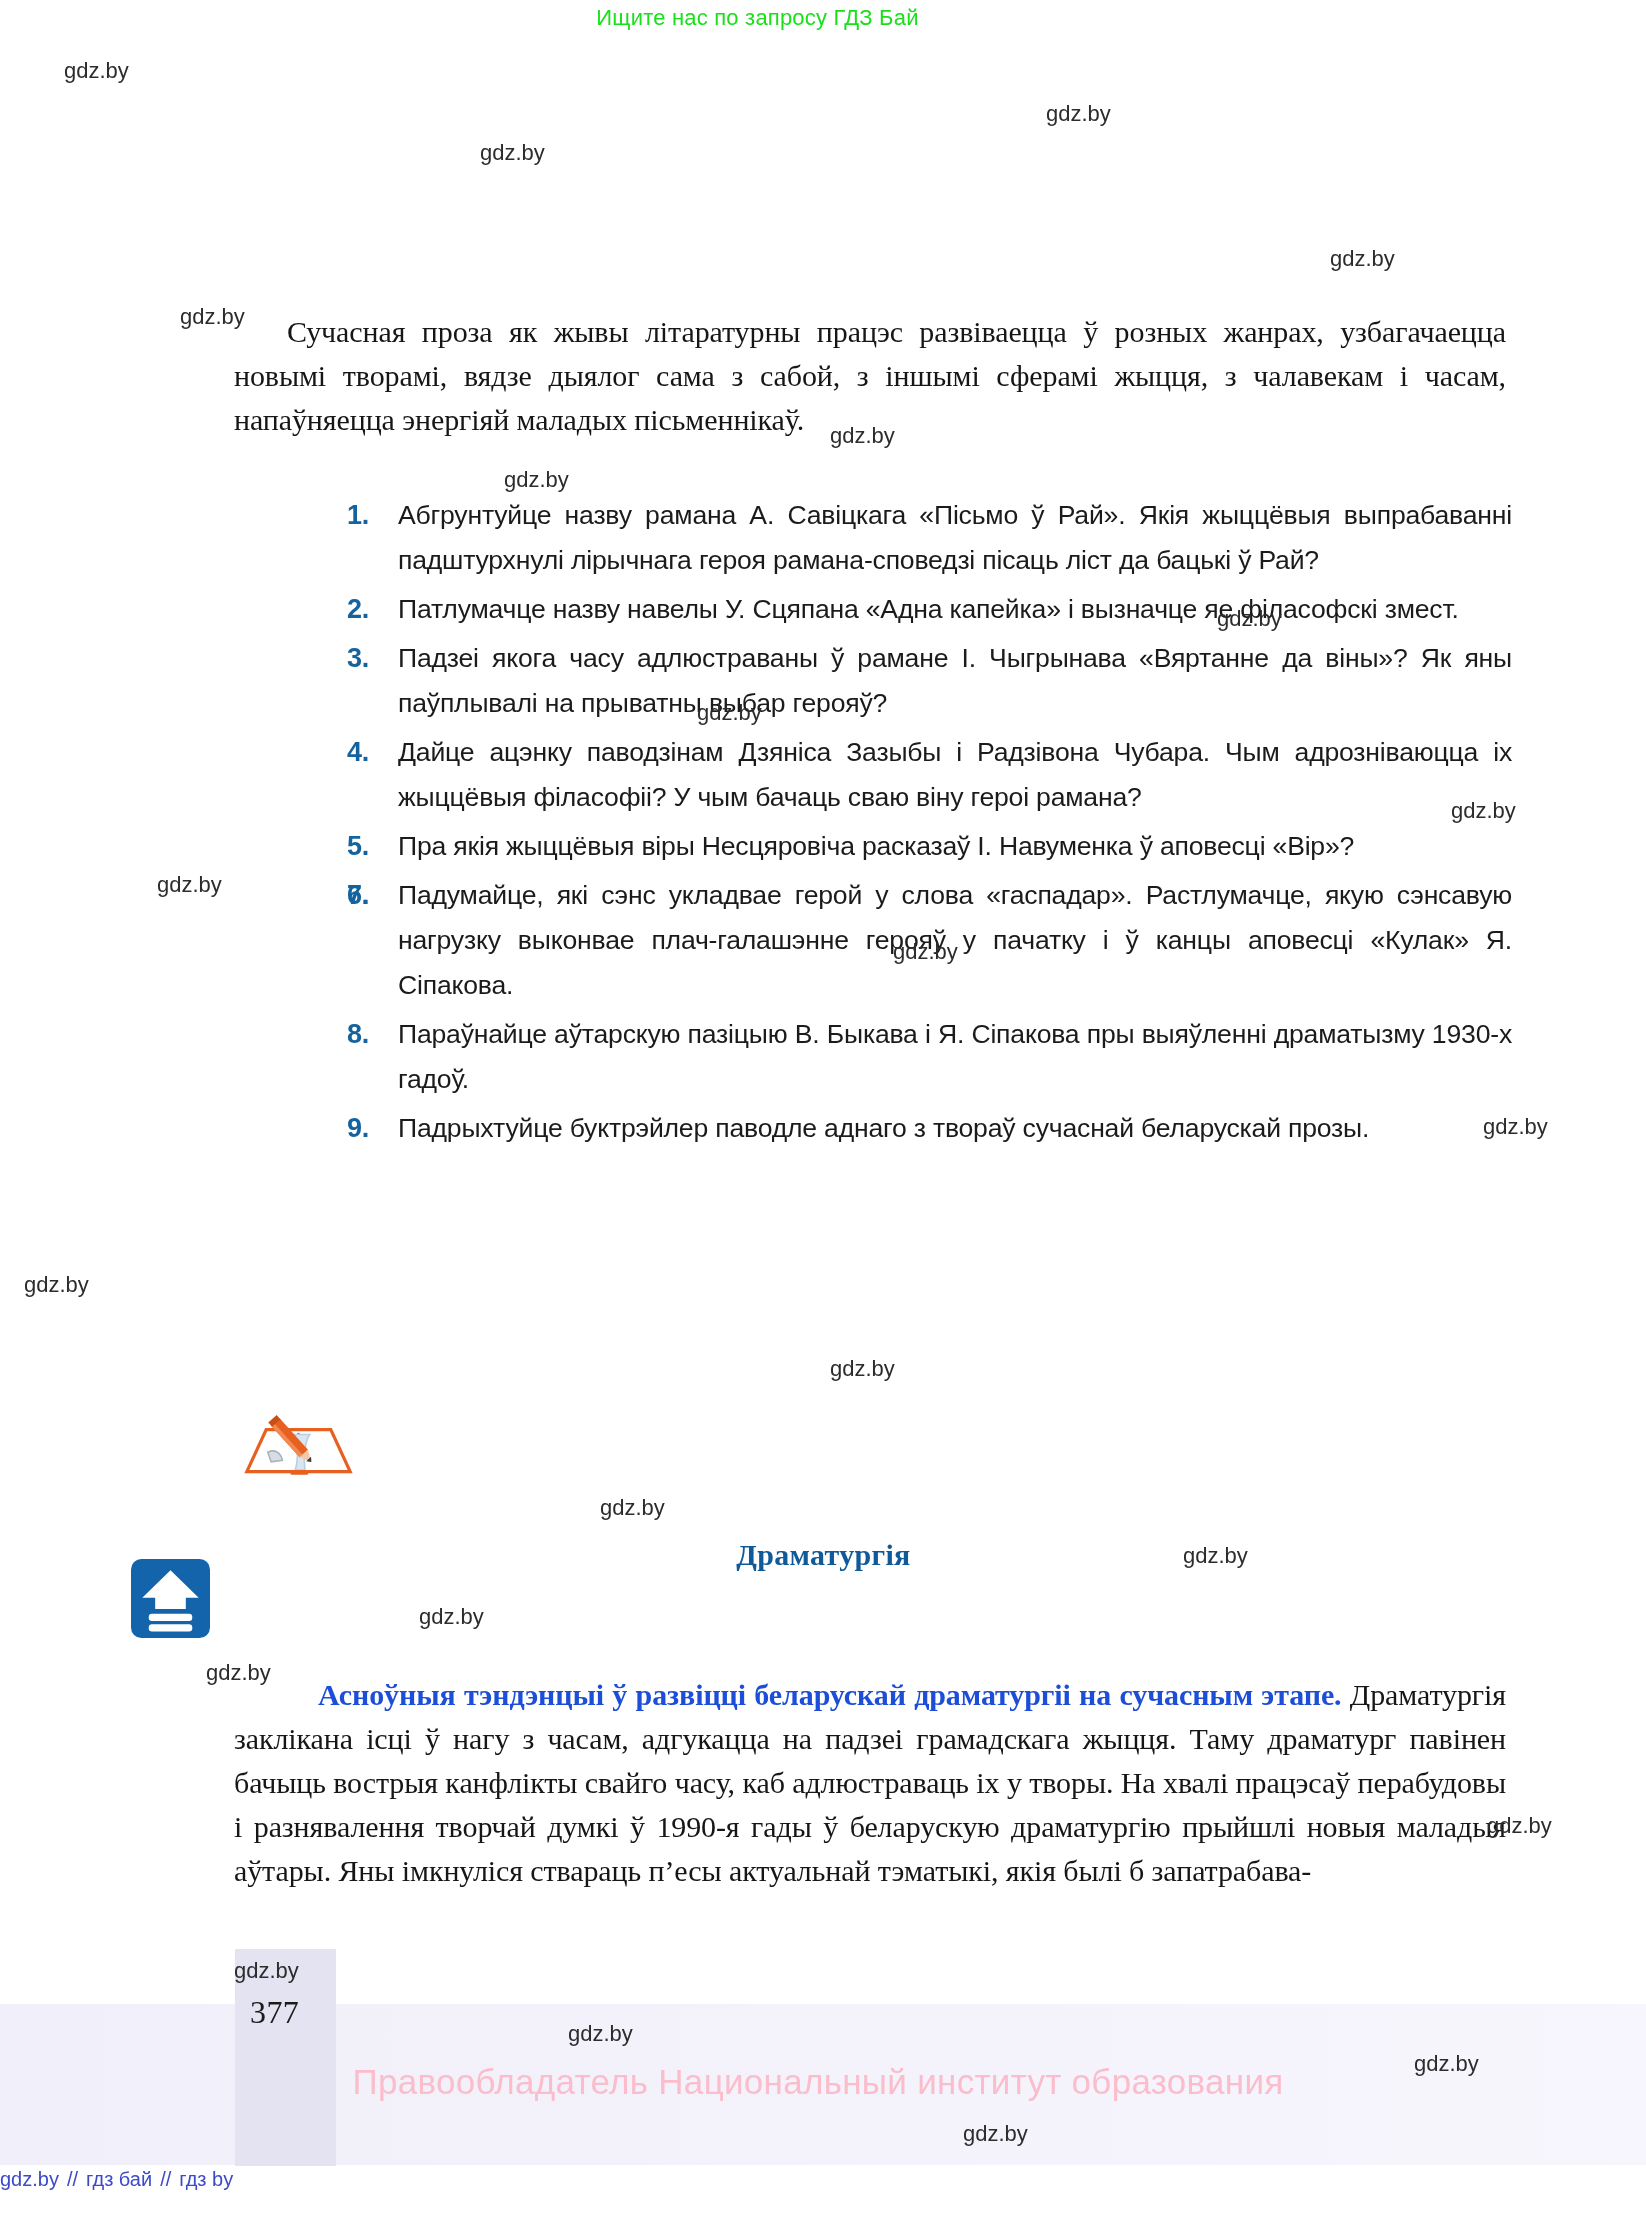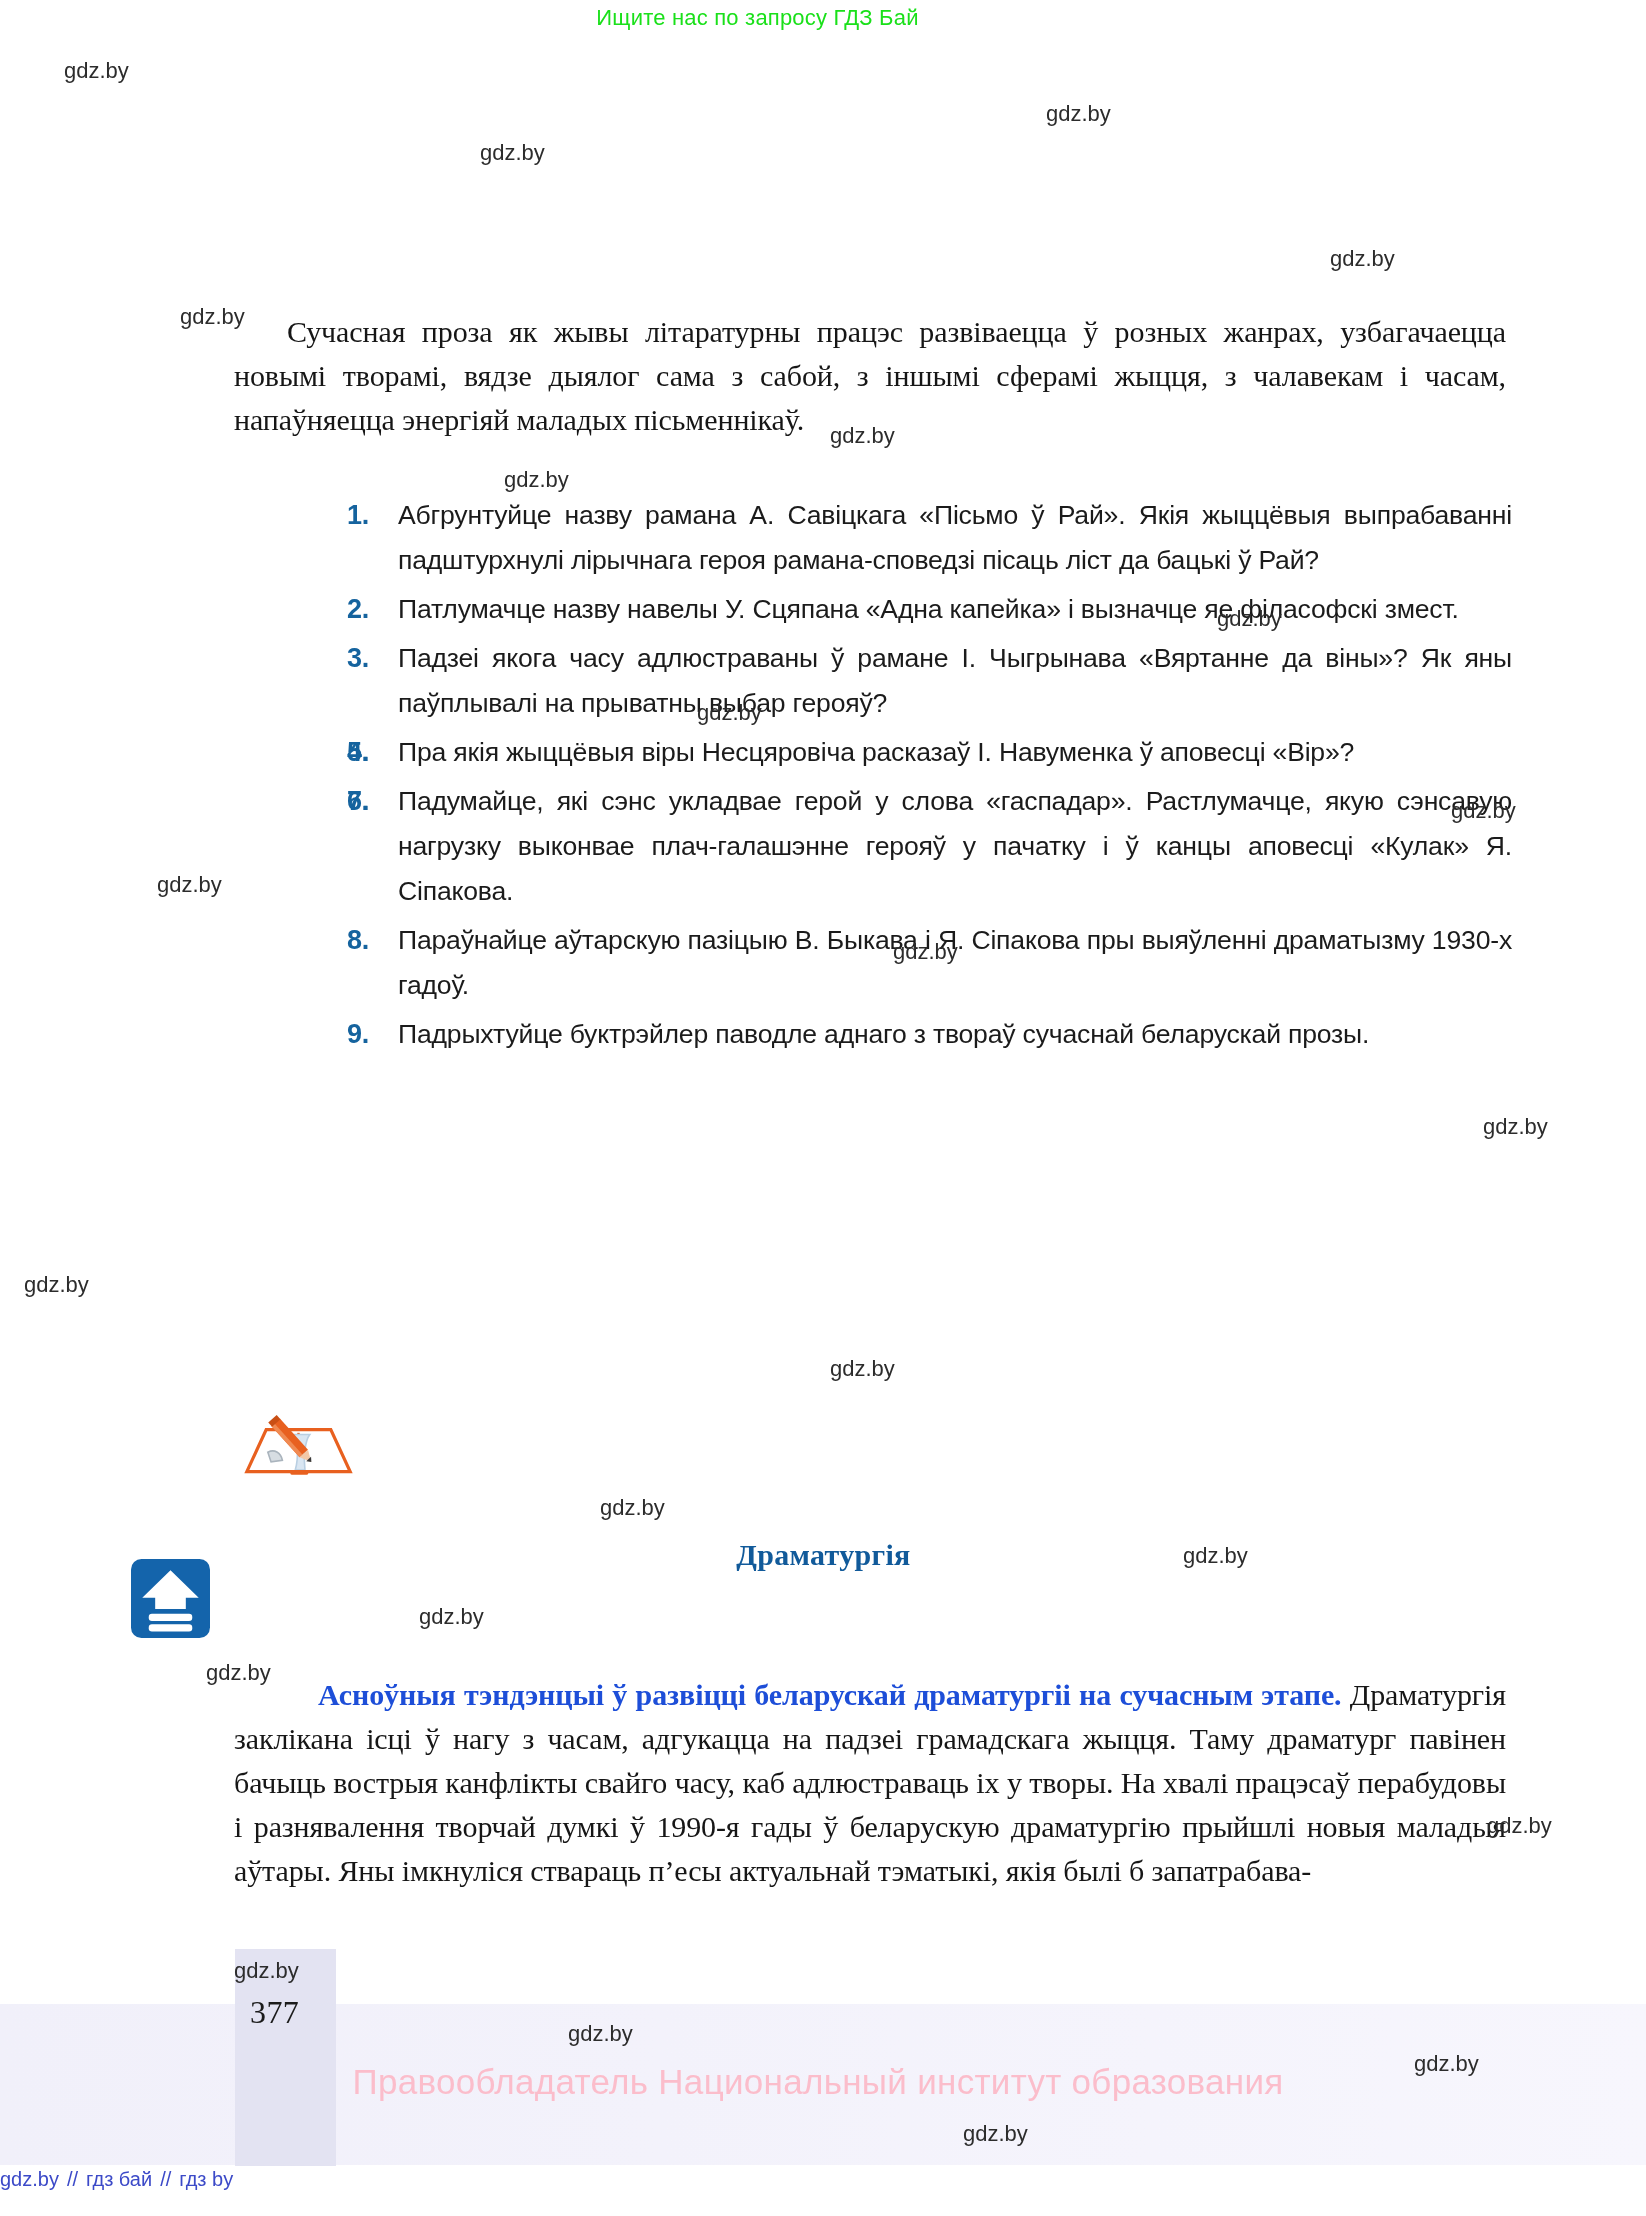--- a/index.html
+++ b/index.html
@@ -235,20 +235,21 @@
     <li class="q-item">
       <span class="q-num">2.</span>
       <span class="q-text">Патлумачце назву навелы У. Сцяпана «Адна капейка» і вызначце яе філасофскі змест.</span>
     </li>
     <li class="q-item">
       <span class="q-num">3.</span>
       <span class="q-text">Падзеі якога часу адлюстраваны ў рамане І. Чыгрынава «Вяртанне да віны»? Як яны паўплывалі на прыватны выбар герояў?</span>
     </li>
     <li class="q-item">
       <span class="q-num">4.</span>
+      <span class="q-text">Дайце ацэнку паводзінам Дзяніса Зазыбы і Радзівона Чубара. Чым адрозніваюцца іх жыццёвыя філасофіі? У чым бачаць сваю віну героі рамана?</span>
     </li>
     <li class="q-item">
       <span class="q-num">5.</span>
       <span class="q-text">Пра якія жыццёвыя віры Несцяровіча расказаў І. Навуменка ў аповесці «Вір»?</span>
     </li>
     <li class="q-item">
       <span class="q-num">6.</span>
     </li>
     <li class="q-item">
       <span class="q-num">7.</span>

